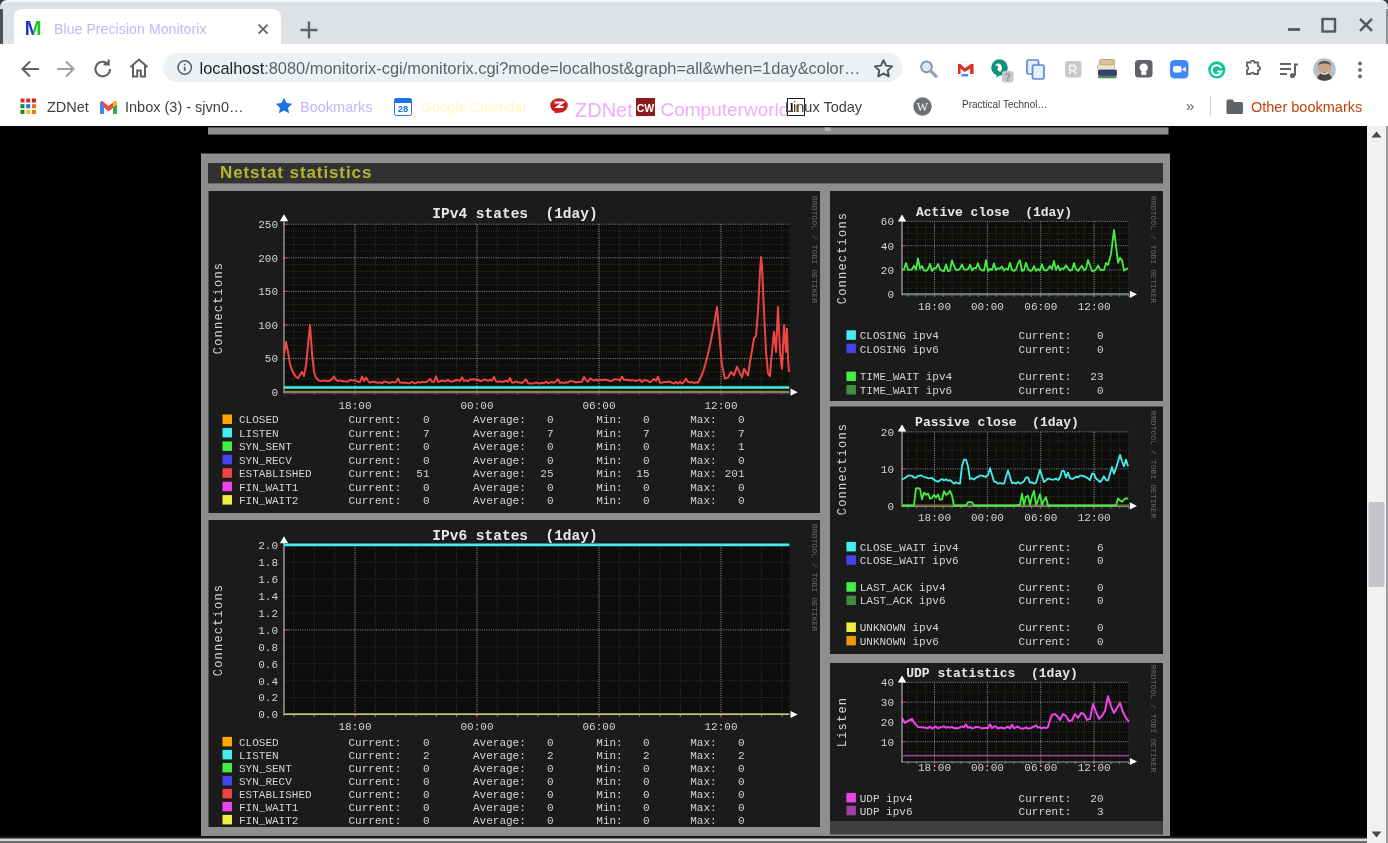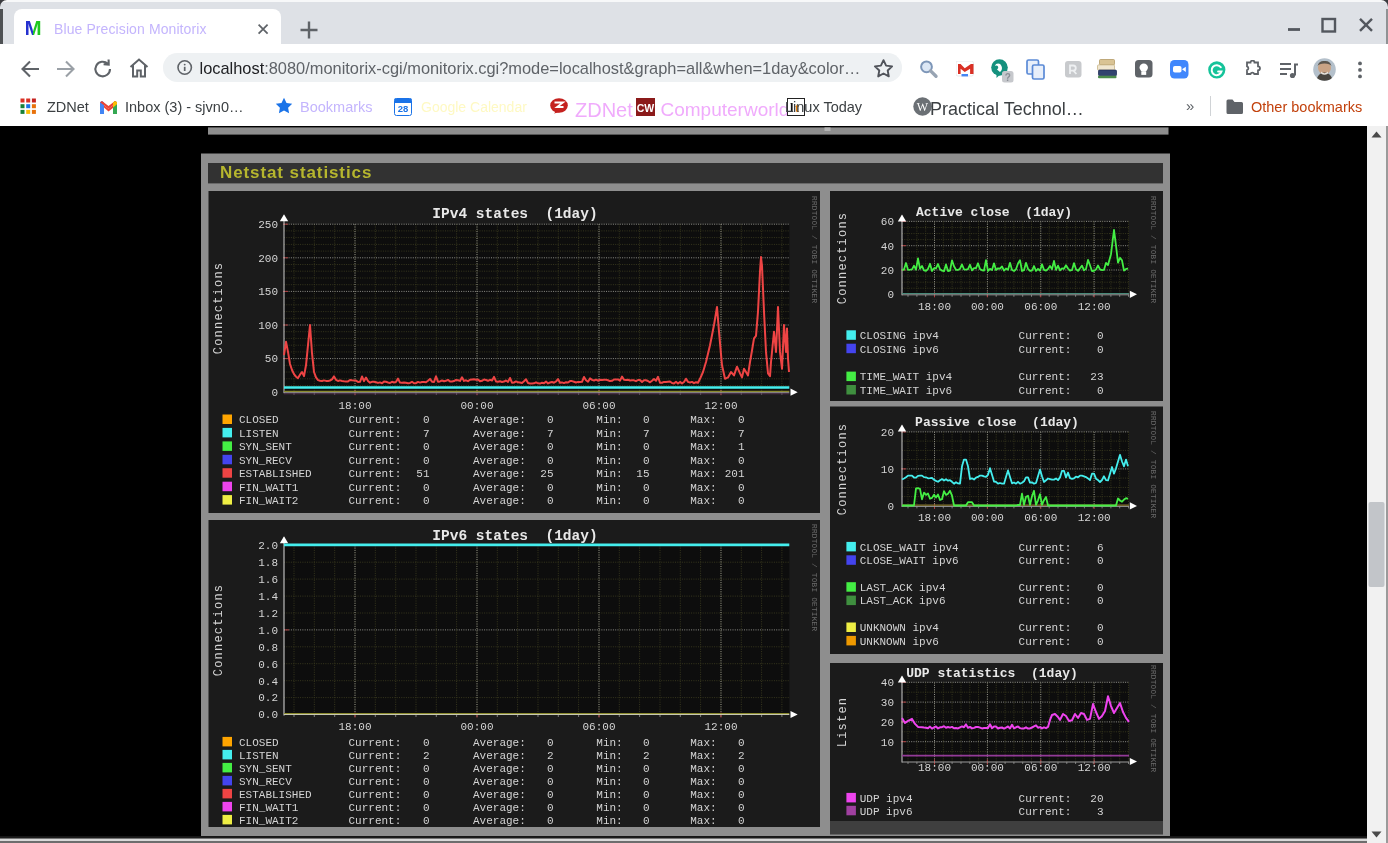--- a/index.html
+++ b/index.html
@@ -184,21 +184,21 @@
 <svg class="abs" style="left:787px;top:97.5px" width="18" height="18">
  <rect x="0.5" y="0.5" width="17" height="17" fill="#ffffff" stroke="#222" stroke-width="1"></rect>
  <text x="3" y="13.5" font-family="Liberation Serif" font-size="12.5" font-weight="bold" fill="#111">l</text>
  <text x="8" y="13.5" font-family="Liberation Serif" font-size="12.5" font-weight="bold" fill="#e8820c">t</text>
 </svg>
 <div class="abs" style="left:785px;top:98.5px;font-size:14.5px;color:#3c4043">Linux Today</div>
 <svg class="abs" style="left:912.5px;top:97px" width="19" height="19">
  <circle cx="9.5" cy="9.5" r="9.2" fill="#6b7075"></circle>
  <text x="9.5" y="13.8" font-family="Liberation Serif" font-size="12" fill="#ffffff" text-anchor="middle">W</text>
 </svg>
-<div class="abs" style="left:930px;top:98.5px;font-size:18px;color:#3c4043">Practical Technol…</div>
+<div class="abs" style="left:962px;top:98.5px;font-size:10px;color:#3c4043">Practical Technol…</div>
 <div class="abs" style="left:1186px;top:97px;font-size:15px;color:#5f6368">»</div>
 <div class="abs" style="left:1210px;top:96px;width:1px;height:20px;background:#d0d3d6"></div>
 <svg class="abs" style="left:1226px;top:99px" width="18" height="15">
       <path d="M0.5 2 a1.5 1.5 0 0 1 1.5 -1.5 h4.5 l2 2.5 h7 a1.5 1.5 0 0 1 1.5 1.5 v9 a1.5 1.5 0 0 1 -1.5 1.5 h-13.5 a1.5 1.5 0 0 1 -1.5 -1.5 z" fill="#5f6368"></path>
     </svg>
 <div class="abs" style="left:1251px;top:98.5px;font-size:14.5px;color:#c2410c">Other bookmarks</div>
 
 <svg xmlns="http://www.w3.org/2000/svg" width="1388" height="843" viewBox="0 0 1388 843" style="position:absolute;left:0;top:0">
 <rect x="0.0" y="126.0" width="1388.0" height="717.0" fill="#000000"></rect>
 <rect x="208.0" y="127.4" width="960.5" height="7.2" fill="#8e8e8e"></rect>

